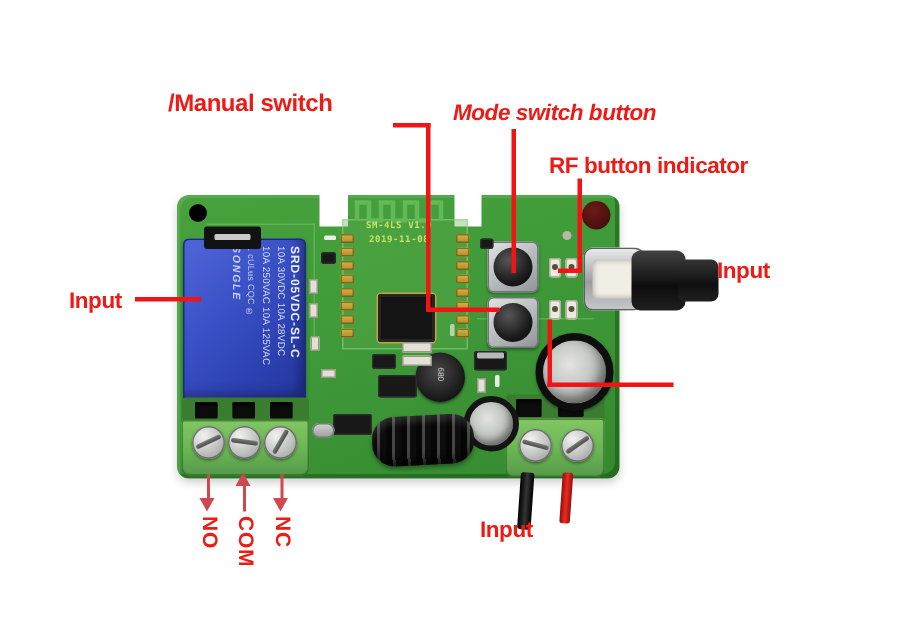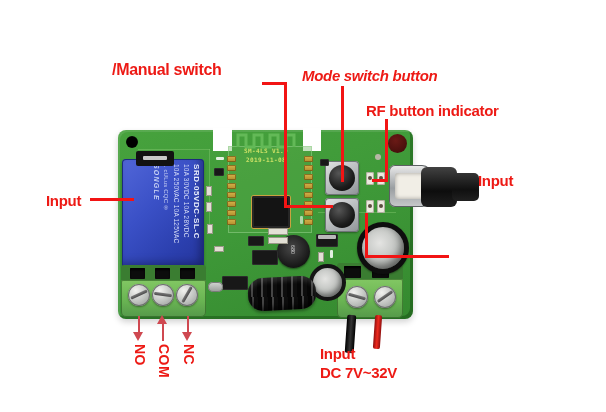--- a/index.html
+++ b/index.html
@@ -249,21 +249,20 @@
     <div>/Manual switch</div>
   </div>
   <div class="ann" style="left:302px;top:66px;font-style:italic;">Mode switch button</div>
   <div class="ann" style="left:366px;top:101px;">RF button indicator</div>
   <div class="ann center" style="left:478px;top:171px;width:82px;">
     <div>Input</div>
   </div>
   <div class="ann" style="left:46px;top:191px;">Input</div>
   <div class="ann center" style="left:320px;top:344px;width:112px;">
     <div>Input</div>
-    <div>DC 7V~32V</div>
   </div>
 
   <div class="arrow" style="left:134px;top:316px;width:11px;height:26px;">
     <div class="shaft" style="top:0;height:17px;"></div>
       <div class="head-down" style="top:16px;"></div>
   </div>
   <div class="arrow" style="left:158px;top:315px;width:11px;height:26px;">
     <div class="head-up" style="top:0;"></div>
       <div class="shaft" style="top:8px;height:18px;"></div>
   </div>

